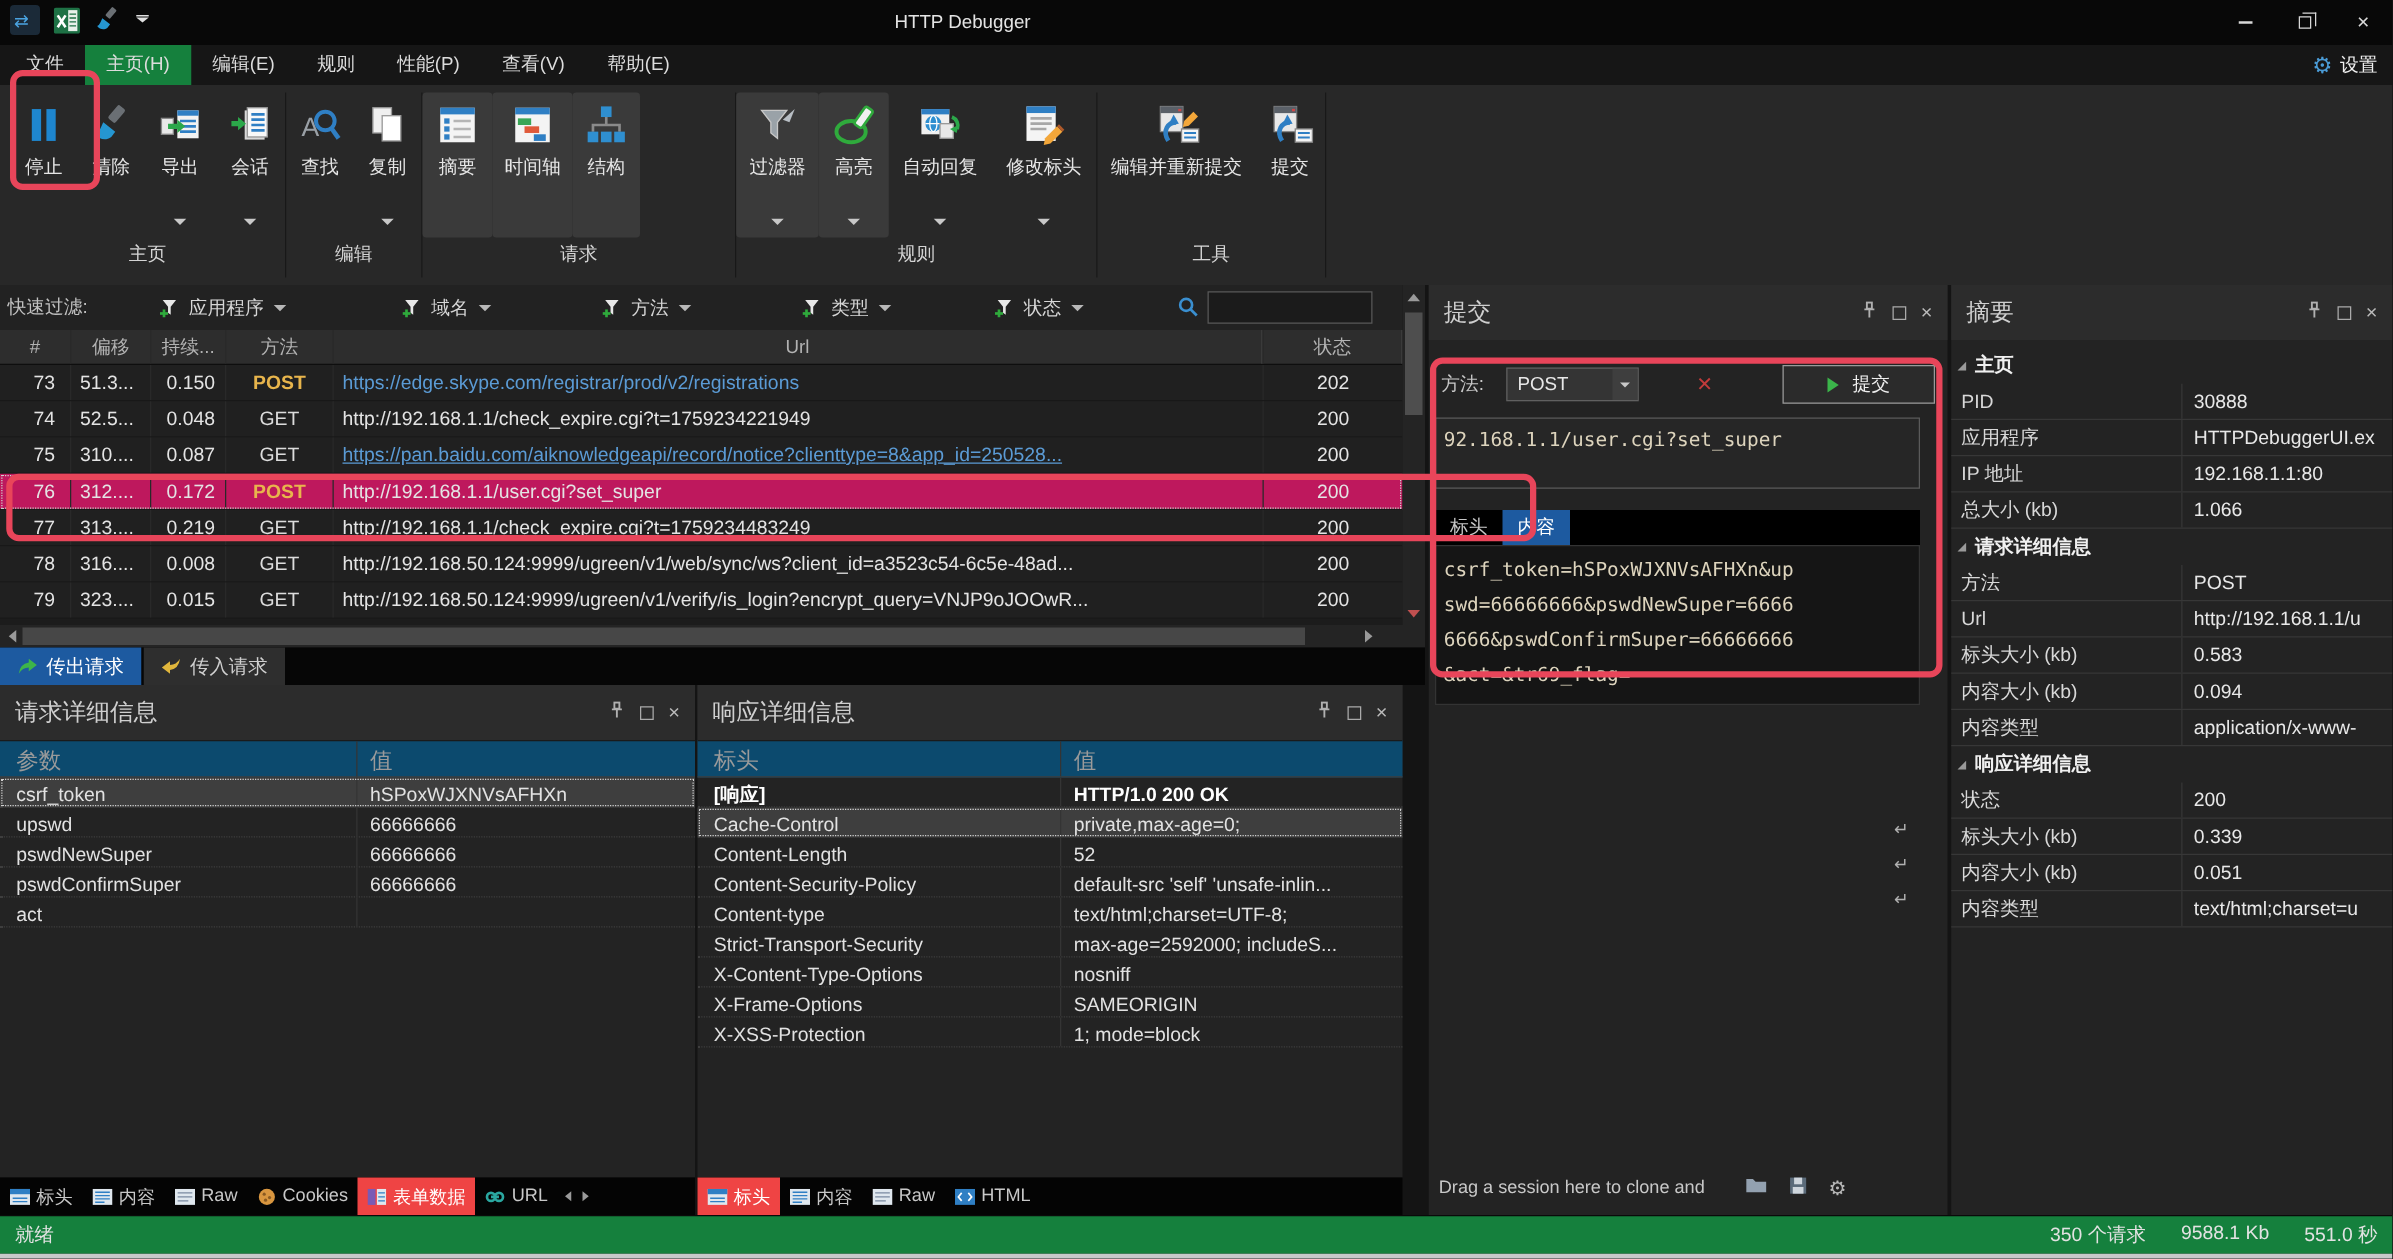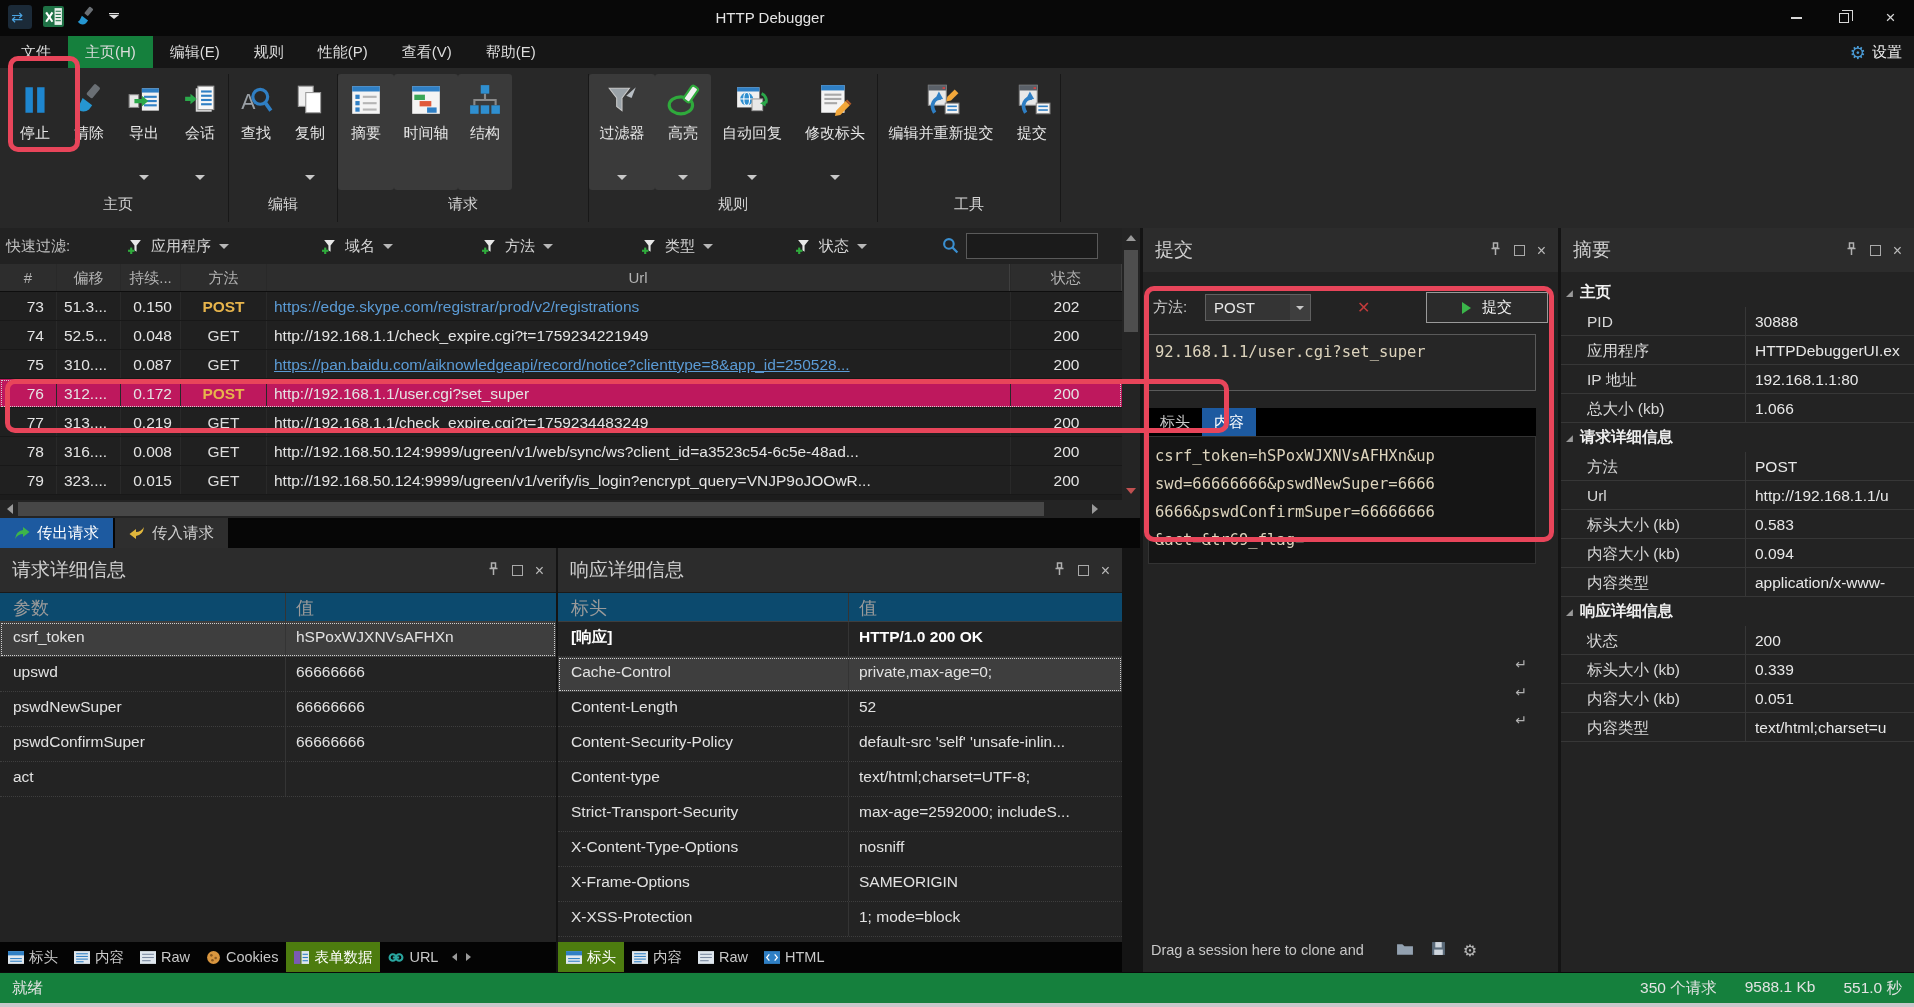--- a/index.html
+++ b/index.html
@@ -88,32 +88,32 @@
   .stab.idle{background:#2e2e2e;color:#cfcfcf;margin-left:2px}
 
   
   .panel{position:absolute;background:#232323}
   .ptitle{height:44px;display:flex;align-items:center;justify-content:space-between;background:#2c2c2c;padding:0 12px}
   .ptitle .pt{font-size:19px;color:#cfcfcf}
   .picons{display:flex;align-items:center;gap:12px}
   .maxbox{width:11px;height:11px;border:1.5px solid #aaa}
   .px{color:#bbb;font-size:16px;line-height:11px}
   .kvhead{display:flex;height:30px;line-height:30px;background:#0c4a6e;color:#9a9a9a;font-size:18px;border-bottom:1px solid #3e3e3e;border-top:1px solid #1a1a1a}
-  .kvrow{display:flex;height:35px;line-height:29px;border-bottom:1px dotted #3e3e3e;font-size:15.5px;color:#e2e2e2}
+  .kvrow{display:flex;height:24px;line-height:29px;border-bottom:1px dotted #3e3e3e;font-size:15.5px;color:#e2e2e2}
   .kvrow.hl{background:#3e3e3e;outline:1px dotted #cfcfcf;outline-offset:-2px}
   .kvrow.bold{font-weight:bold;color:#fff}
   .kv-l{padding-left:13px;overflow:hidden;white-space:nowrap}
   .kv-v{flex:1;padding-left:10px;overflow:hidden;white-space:nowrap;border-left:1px solid #343434}
   .lw285 .kv-l{width:285px}
   .lw290 .kv-l{width:290px}
 
   
   .btabs{position:absolute;top:942px;height:30px;background:#040404;display:flex;align-items:stretch}
   .btab{display:flex;align-items:center;gap:5px;padding:0 8px;font-size:14.5px;color:#c8c8c8;white-space:nowrap}
-  .btab.sel{background:#4d7c0f;color:#fff}
+  .btab.sel{background:#ef4444;color:#fff}
   .btab .clip{max-width:34px;overflow:hidden;display:inline-block}
   .navbox{width:15px;display:flex;align-items:center;justify-content:center}
 
   
   .statusbar{position:absolute;left:0;top:972px;width:1914px;height:31px;background:#15803d;border-top:1px solid #0a0a0a;display:flex;align-items:center;justify-content:space-between;padding:0 12px;font-size:15.5px;color:#e2e2e2}
   .statright{display:flex;gap:28px}
   .bottomstrip{position:absolute;left:0;top:1003px;width:1914px;height:4px;background:#c7c8ca}
 
   
   .subpanel{left:1143px;top:228px;width:415px;height:744px}
@@ -135,21 +135,21 @@
   .wrapmark{position:absolute;right:8px;color:#b0b0b0;font-size:14px;font-family:"DejaVu Sans",sans-serif}
   .dragrow{position:absolute;left:8px;top:708px;right:8px;height:28px;display:flex;align-items:center;color:#c8c8c8;font-size:14.5px}
   .dragicons{display:flex;gap:17px;margin-left:32px;align-items:center}
 
   
   .sumpanel{left:1561px;top:228px;width:353px;height:744px}
   .sbody{position:absolute;left:0;top:50px;right:0}
   .ssec{height:29px;display:flex;align-items:center;gap:7px;padding-left:5px;font-weight:bold;color:#f0f0f0;font-size:15.5px}
   .smark{color:#9a9a9a;font-size:9px;font-family:"DejaVu Sans",sans-serif}
   .srow{display:flex;height:29px;line-height:29px;border-bottom:1px solid #373737;font-size:15.5px}
-  .srow .sl{width:184px;padding-left:26px;color:#d8d8d8;overflow:hidden;white-space:nowrap}
+  .srow .sl{width:184px;padding-left:8px;color:#d8d8d8;overflow:hidden;white-space:nowrap}
   .srow .sv{flex:1;padding-left:9px;border-left:1px solid #373737;color:#e8e8e8;overflow:hidden;white-space:nowrap}
 
   
   .anno{position:absolute;border:5px solid #e8455a;border-radius:10px;z-index:60;pointer-events:none}
 </style>
 </head>
 <body>
 
 <div class="titlebar">
   <div class="qat">

